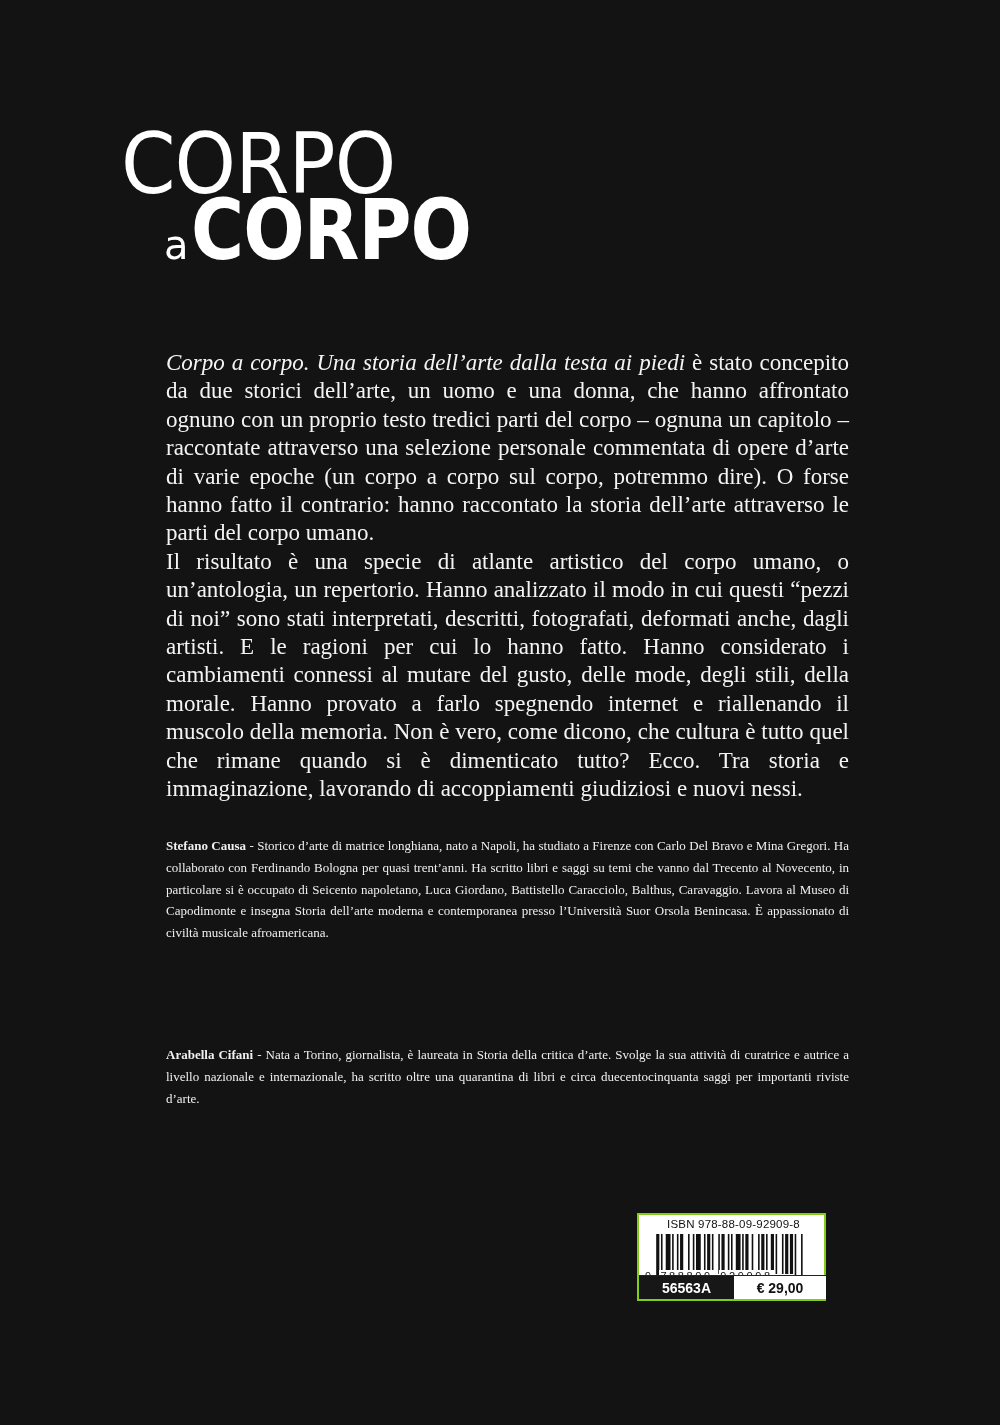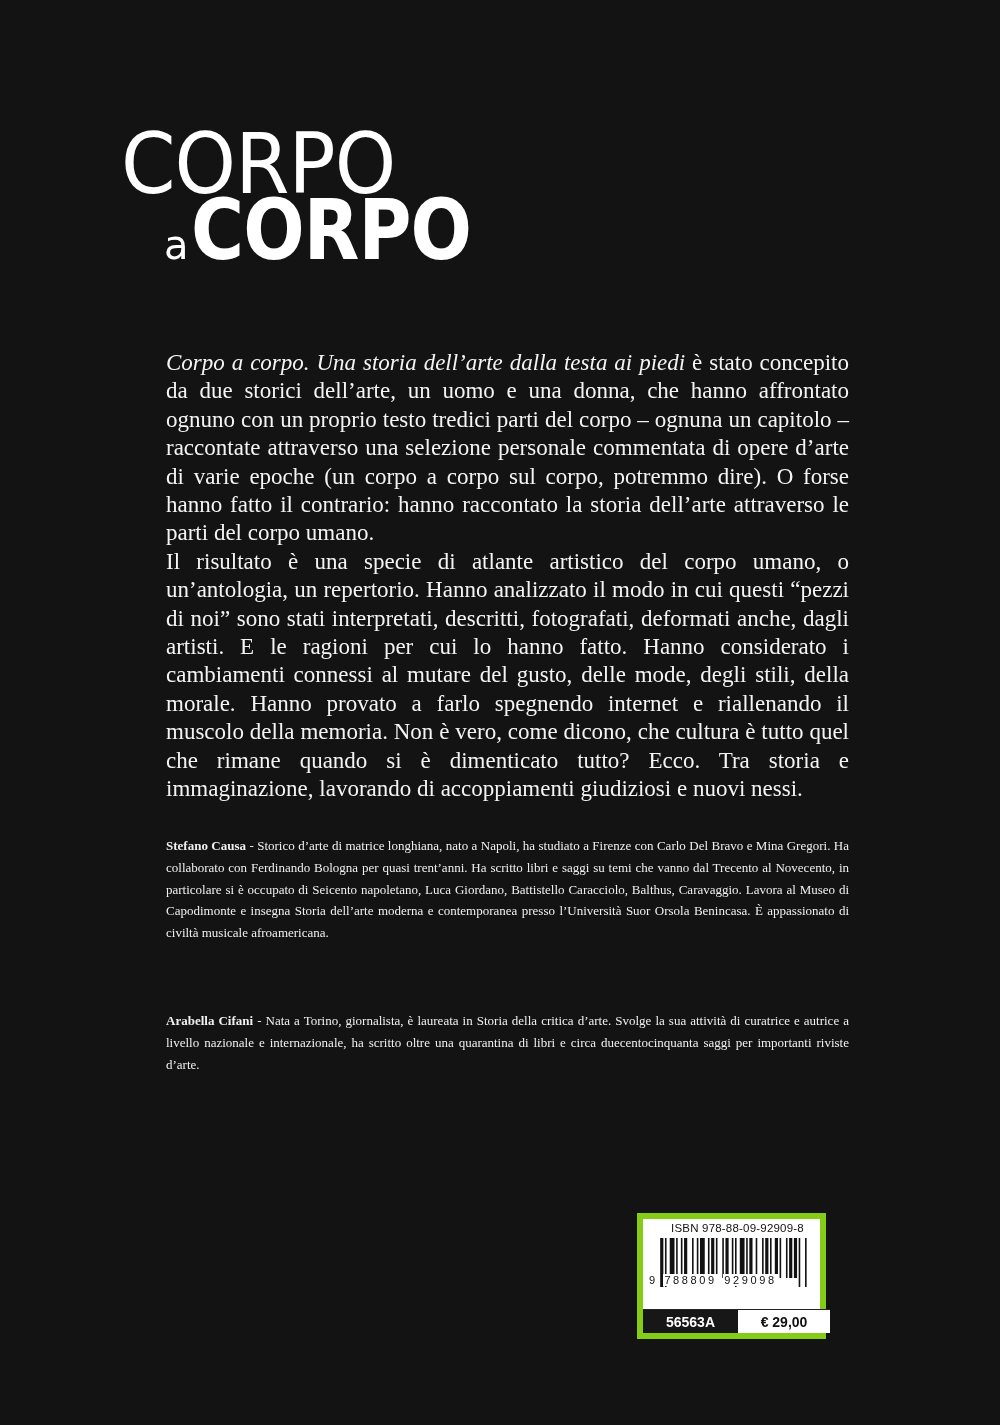--- a/index.html
+++ b/index.html
@@ -86,30 +86,30 @@
       width: 683px;
       font-family: "Liberation Serif", serif;
       font-size: 13px;
       line-height: 21.8px;
       text-align: justify;
       color: #f0f0f0;
     }
     .bio p { margin: 0; }
     .bio b { font-weight: bold; }
     .bio-causa { top: 835px; }
-    .bio-cifani { top: 1010px; }
+    .bio-cifani { top: 1044px; }
 
     .barcode-box {
       position: absolute;
       left: 637px;
       top: 1213px;
       width: 189px;
-      height: 126px;
+      height: 88px;
       background: #ffffff;
-      border: 6px solid #84cc16;
+      border: 2px solid #84cc16;
       box-sizing: border-box;
       font-family: "Liberation Sans", sans-serif;
       color: #111;
     }
     .isbn-text {
       position: absolute;
       top: 3px;
       left: 28px;
       font-size: 11.5px;
       letter-spacing: 0.2px;

